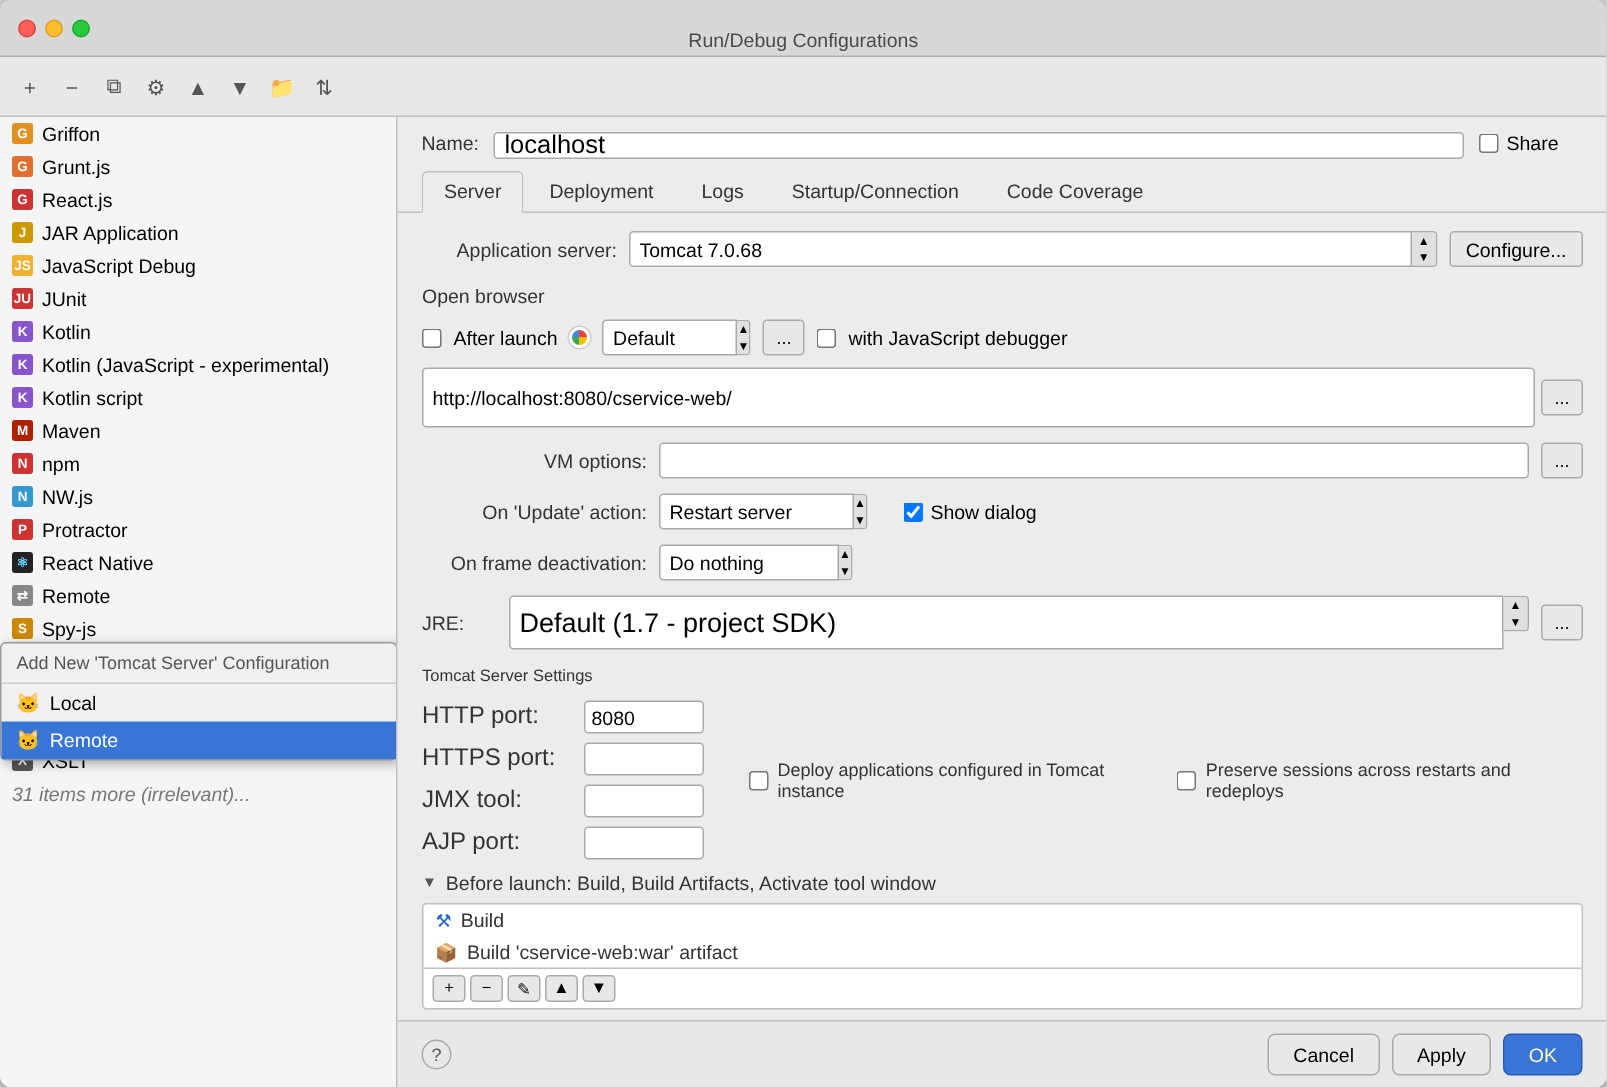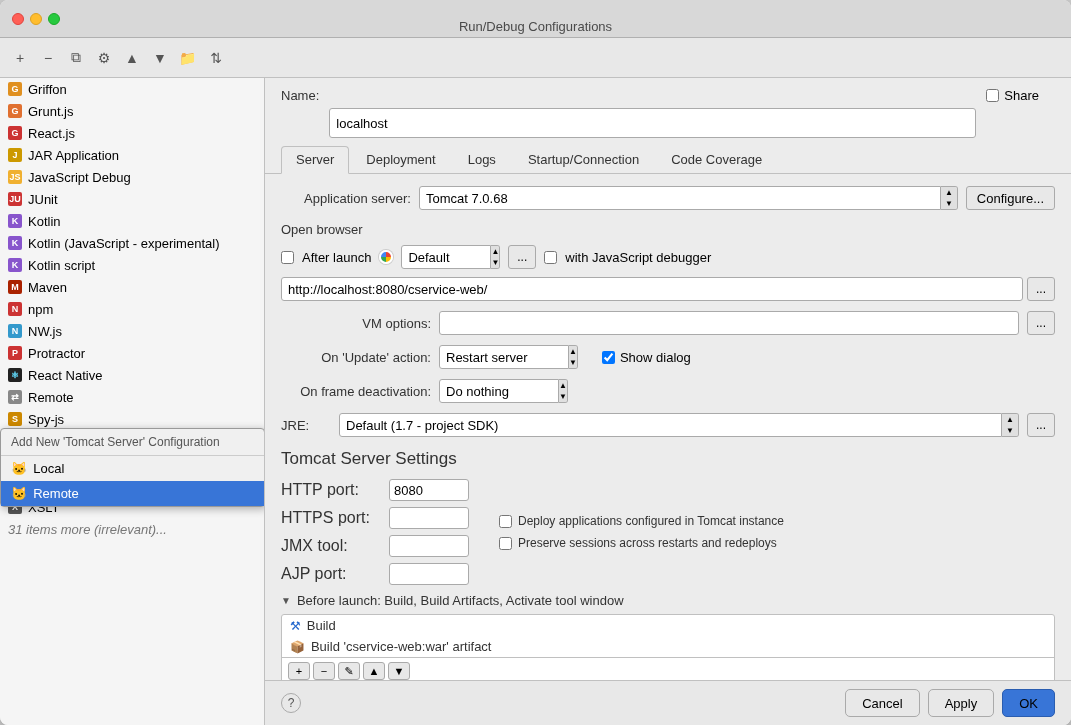--- a/index.html
+++ b/index.html
@@ -144,27 +144,26 @@
     .name-row {
       display: flex;
       align-items: flex-start;
       padding: 10px 16px 8px;
       gap: 10px;
       flex-shrink: 0;
     }
     .name-label { font-size: 13px; color: #333; }
     .name-input {
       flex: 1;
-      height: 30px;
+      height: 18px;
       border: 1px solid #aaa;
       border-radius: 3px;
       padding: 0 6px;
-      font-size: 13px;
+      font-size: 17px;
       background: white;
-      margin-top: 20px;
     }
     .share-checkbox-row {
       display: flex;
       align-items: center;
       gap: 5px;
       margin-right: 16px;
     }
     .tabs-row {
       display: flex;
       padding: 0 16px;
@@ -230,39 +229,39 @@
     }
     .url-row {
       display: flex;
       align-items: center;
       gap: 4px;
       margin-bottom: 10px;
       margin-left: 0;
     }
     .url-input {
       flex: 1;
-      height: 24px;
+      height: 40px;
       border: 1px solid #aaa;
       border-radius: 3px;
       padding: 0 6px;
       font-size: 13px;
       background: white;
     }
     .btn-dots {
       height: 24px;
       width: 28px;
       border: 1px solid #aaa;
       border-radius: 3px;
       background: #e8e8e8;
       cursor: pointer;
       font-size: 12px;
     }
     input[type="checkbox"] { cursor: pointer; }
     .tomcat-settings-title {
-      font-size: 17px;
+      font-size: 11px;
       font-weight: 500;
       color: #333;
       margin-bottom: 10px;
     }
     .port-label { font-size: 16px; color: #333; min-width: 100px; }
     .port-input {
       width: 80px;
       height: 22px;
       border: 1px solid #aaa;
       border-radius: 3px;
@@ -337,21 +336,21 @@
       height: 28px;
       padding: 0 16px;
       border-radius: 5px;
       font-size: 13px;
       cursor: pointer;
       border: 1px solid #aaa;
       background: #e8e8e8;
     }
     .btn-primary {
       background: #3875d7;
-      color: #000000;
+      color: #fef9c3;
       border-color: #2a5db0;
     }
     .help-circle {
       width: 20px;
       height: 20px;
       border-radius: 50%;
       border: 1px solid #aaa;
       background: #e8e8e8;
       display: flex;
       align-items: center;
@@ -407,25 +406,25 @@
       gap: 8px;
       margin-bottom: 12px;
     }
     .jre-label { font-size: 13px; color: #333; min-width: 50px; }
     .jre-select-wrapper {
       flex: 1;
       display: flex;
     }
     .jre-select {
       flex: 1;
-      height: 24px;
+      height: 36px;
       border: 1px solid #aaa;
       border-radius: 3px 0 0 3px;
       padding: 0 6px;
-      font-size: 13px;
+      font-size: 18px;
       background: white;
     }
     .jre-stepper {
       display: flex;
       flex-direction: column;
       height: 24px;
       border: 1px solid #aaa;
       border-left: none;
       border-radius: 0 3px 3px 0;
       overflow: hidden;
@@ -737,21 +736,21 @@
               </div>
               <div class="port-item" style="margin-bottom:6px;">
                 <span class="port-label">JMX tool:</span>
                 <input type="text" class="port-input" value="" style="">
               </div>
               <div class="port-item">
                 <span class="port-label">AJP port:</span>
                 <input type="text" class="port-input" value="" style="">
               </div>
             </div>
-            <div style="margin-left:20px; display:flex; flex-direction:column; gap:8px; justify-content:center;">
+            <div style="margin-left:20px; display:flex; flex-direction:row; gap:8px; justify-content:center;">
               <div class="right-checkbox-item">
                 <input type="checkbox" style="">
                 <label>Deploy applications configured in Tomcat instance</label>
               </div>
               <div class="right-checkbox-item">
                 <input type="checkbox" style="">
                 <label>Preserve sessions across restarts and redeploys</label>
               </div>
             </div>
           </div>

